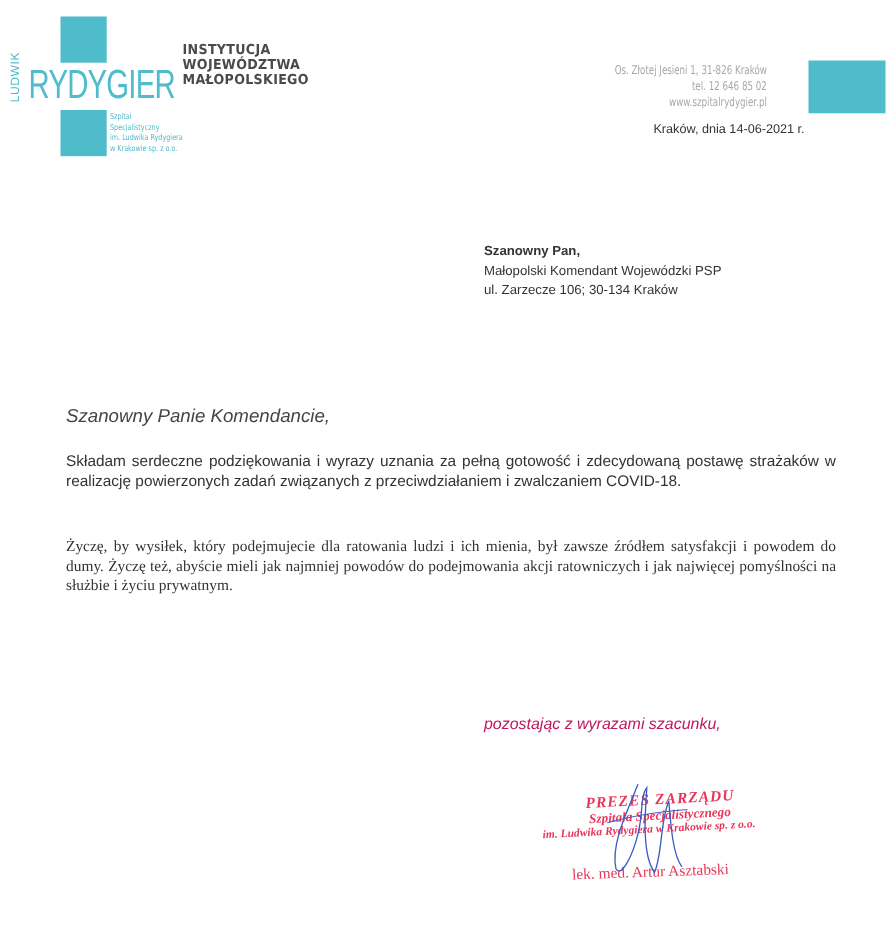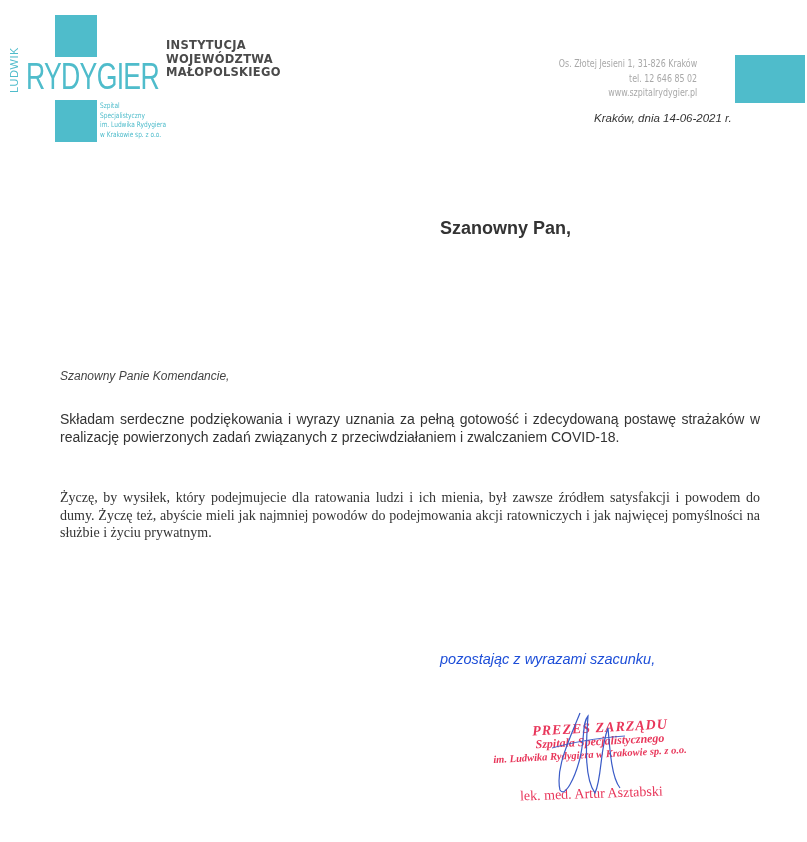--- a/index.html
+++ b/index.html
@@ -29,30 +29,30 @@
   .inst {
     left:166px; top:38px; font-size:12.5px; line-height:13.5px; font-weight:bold;
     color:#4a4a4a; font-family:"DejaVu Sans", sans-serif; letter-spacing:0.3px;
     transform:scaleX(0.92); transform-origin:left top;
   }
   .contact {
     right:110px; top:57px; text-align:right; font-size:11px; line-height:14.5px;
     color:#a8a8a8; font-family:"DejaVu Sans", sans-serif; transform:scaleX(0.72); transform-origin:right top;
   }
   .teal-block { left:735px; top:55px; width:70px; height:48px; }
-  .date { left:594px; top:112px; font-size:11.5px; font-style:italic; color:#333; }
-  .addressee { left:440px; top:220px; font-size:18px; line-height:17.5px; color:#333; }
+  .date { left:594px; top:112px; font-size:11.5px; color:#333; }
+  .addressee { left:440px; top:220px; font-size:12px; line-height:17.5px; color:#333; }
   .addressee .b { font-weight:bold; }
-  .salutation { left:60px; top:369px; font-size:12px; font-style:italic; color:#444; }
+  .salutation { left:60px; top:369px; font-size:17px; font-style:italic; color:#444; }
   .para {
     left:60px; width:700px; font-size:14px; line-height:17.5px; color:#333; text-align:justify;
   }
   .p1 { top:411px; }
   .p2 { top:489px;font-family:Liberation Serif, serif; }
-  .closing { left:440px; top:651px; font-size:14.5px; font-style:italic; color:#1d4ed8; }
+  .closing { left:440px; top:651px; font-size:14.5px; font-style:italic; color:#be185d; }
   .stamp { left:500px; top:720px; width:200px; color:#e8365a; text-align:center;
     font-family:"Liberation Serif", serif; font-style:italic; font-weight:bold; }
   .stamp .l1 { font-size:14px; letter-spacing:1px; line-height:15px; transform:rotate(-3deg); }
   .stamp .l2 { font-size:12px; line-height:13px; transform:rotate(-3deg); }
   .stamp .l3 { font-size:10.5px; line-height:13px; transform:rotate(-3deg); margin-left:-20px; }
   .stamp-name { left:520px; top:786px; font-size:14px; color:#e8365a;
     font-family:"Liberation Serif", serif; transform:rotate(-2deg); }
   .signature { left:540px; top:708px; }
 </style>
 </head>
@@ -79,20 +79,22 @@
   <div>Os. Złotej Jesieni 1, 31-826 Kraków</div>
   <div>tel. 12 646 85 02</div>
   <div>www.szpitalrydygier.pl</div>
 </div>
 <div class="abs teal teal-block"></div>
 
 <div class="abs date">Kraków, dnia 14-06-2021 r.</div>
 
 <div class="abs addressee">
   <div class="b">Szanowny Pan,</div>
+  <div>Małopolski Komendant Wojewódzki PSP</div>
+  <div>ul. Zarzecze 106; 30-134 Kraków</div>
 </div>
 
 <div class="abs salutation">Szanowny Panie Komendancie,</div>
 <div class="abs para p1">Składam serdeczne podziękowania i wyrazy uznania za pełną gotowość i zdecydowaną postawę strażaków w realizację powierzonych zadań związanych z przeciwdziałaniem i zwalczaniem COVID-18.</div>
 <div class="abs para p2">Życzę, by wysiłek, który podejmujecie dla ratowania ludzi i ich mienia, był zawsze źródłem satysfakcji i powodem do dumy. Życzę też, abyście mieli jak najmniej powodów do podejmowania akcji ratowniczych i jak najwięcej pomyślności na służbie i życiu prywatnym.</div>
 
 <div class="abs closing">pozostając z wyrazami szacunku,</div>
 
 <div class="abs stamp">
   <div class="l1">PREZES ZARZĄDU</div>

